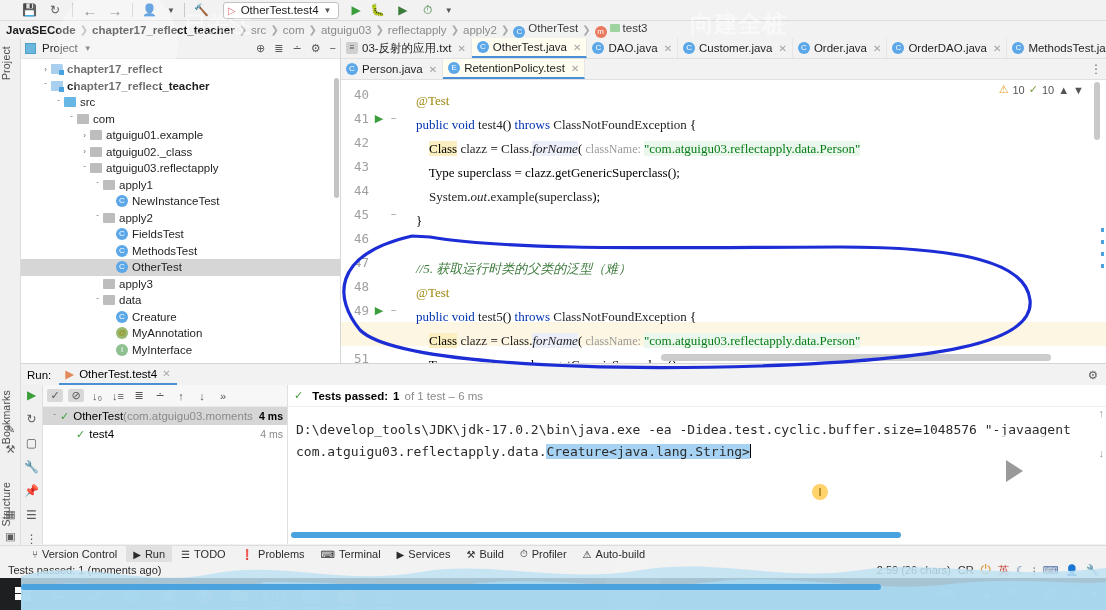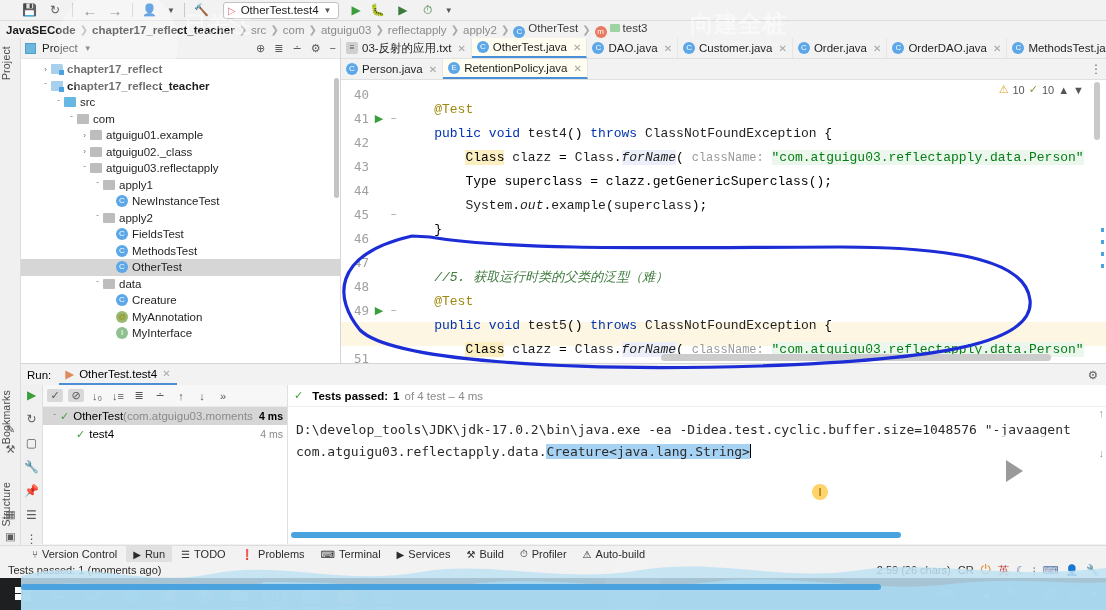--- a/index.html
+++ b/index.html
@@ -100,21 +100,21 @@
   .tab .ti.txt { border-radius:2px; background:#cfcfcf; color:#444;}
   .tabrow2 { height: 21px; background:#f2f2f2; display:flex; align-items:stretch; border-bottom:1px solid #e0e0e0; font-size:11.5px;}
   .tabmore { display:flex; align-items:center; padding:0 4px; color:#666; font-size:12px; margin-left:auto;}
 
   .code-area { position: relative; height: 283px; background: #ffffff; overflow: hidden; }
   .gutter { position: absolute; left: 0; top: 0; width: 62px; height: 100%; background: #ffffff; }
   .gline { position: absolute; left: 0; width: 62px; height: 24px; display: flex; align-items: center; }
   .gnum { width: 30px; text-align: right; color: #a0a0a0; font-family: "DejaVu Sans Mono", monospace; font-size: 12.5px; padding-right: 2px;}
   .gmark { width: 16px; text-align: center; font-size: 11px; }
   .gfold { width: 14px; text-align: center; color: #9a9a9a; font-size: 10px; }
-  .codelines { position: absolute; left: 62px; top: 16px; right: 0; height: 100%; font-family: Liberation Mono, monospace; font-size: 13px; }
+  .codelines { position: absolute; left: 62px; top: 7px; right: 0; height: 100%; font-family: Liberation Serif, serif; font-size: 13px; }
   .cline { position: absolute; left: 0; height: 24px; line-height: 24px; white-space: pre; }
   .hl-row { position:absolute; left:0; right:0; height:24px; background:#fdf6e3; }
   .kw { color: #0033b3; }
   .str { color: #067d17; background:#ebf7ec;}
   .cmt { color: #3d7b3d; font-style: italic; margin-top: 18px; }
   .ann { color: #9e880d; }
   .hint { color: #9a9a9a; font-size: 12px; }
   .ident { color: #1f1f1f; }
   .fn-it { font-style: italic; color:#1f1f1f; background:#eceffa;}
   .cls-hl { background: #fbeec0; }
@@ -303,20 +303,25 @@
           <span class="arrow"></span>
           <span class="cls test">C</span>
           <span class="lbl">MethodsTest</span>
         </div>
         <div class="node sel" style="padding-left: 84px;">
           <span class="arrow"></span>
           <span class="cls test">C</span>
           <span class="lbl">OtherTest</span>
         </div>
         <div class="node" style="padding-left: 71px;">
+          <span class="arrow"></span>
+          <span class="folder pkg"></span>
+          <span class="lbl">apply3</span>
+        </div>
+        <div class="node" style="padding-left: 71px;">
           <span class="arrow">ˇ</span>
           <span class="folder pkg"></span>
           <span class="lbl">data</span>
         </div>
         <div class="node" style="padding-left: 84px;">
           <span class="arrow"></span>
           <span class="cls">C</span>
           <span class="lbl">Creature</span>
         </div>
         <div class="node" style="padding-left: 84px;">
@@ -371,21 +376,21 @@
         </div>
       </div>
     <div class="tabrow2" id="tabrow2">
         <div class="tab">
           <span class="ti">C</span>
           <span>Person.java</span>
           <span class="x">✕</span>
         </div>
         <div class="tab active">
           <span class="ti">E</span>
-          <span>RetentionPolicy.java</span>
+          <span>RetentionPolicy.test</span>
           <span class="x">✕</span>
         </div>
         <div class="tabmore">⋮</div>
       </div>
     <div class="code-area">
       <div class="inspect">
         <span class="warn-tri">⚠</span>
         <span>10</span>
         <span style="color:#7a9e3a;">✓</span>
         <span>10</span>
@@ -525,21 +530,21 @@
               <span class="dimtxt"></span>
               <span class="ms dimtxt">4 ms</span>
             </div>
           </div>
       </div>
       <div class="console">
         <div class="console-head">
           <span class="tick">✓</span>
           <span style="font-weight:bold;">Tests passed:</span>
           <span style="font-weight:bold;">1</span>
-          <span class="dimtxt">of 4 test – 4 ms</span>
+          <span class="dimtxt">of 1 test – 6 ms</span>
         </div>
         <div style="height:12px;"></div>
         <div class="ctext cline2">D:\develop_tools\JDK\jdk-17.0.2\bin\java.exe -ea -Didea.test.cyclic.buffer.size=1048576 "-javaagent</div>
         <div class="ctext cline2"><span>com.atguigu03.reflectapply.data.</span><span class="selblue">Creature&lt;java.lang.String&gt;</span><span class="caret-bar"></span></div>
         <div style="height:22px;"></div>
         <div class="console-scrollers">
           <div>↑</div>
           <div style="margin-top:28px;">↓</div>
         </div>
       </div>

